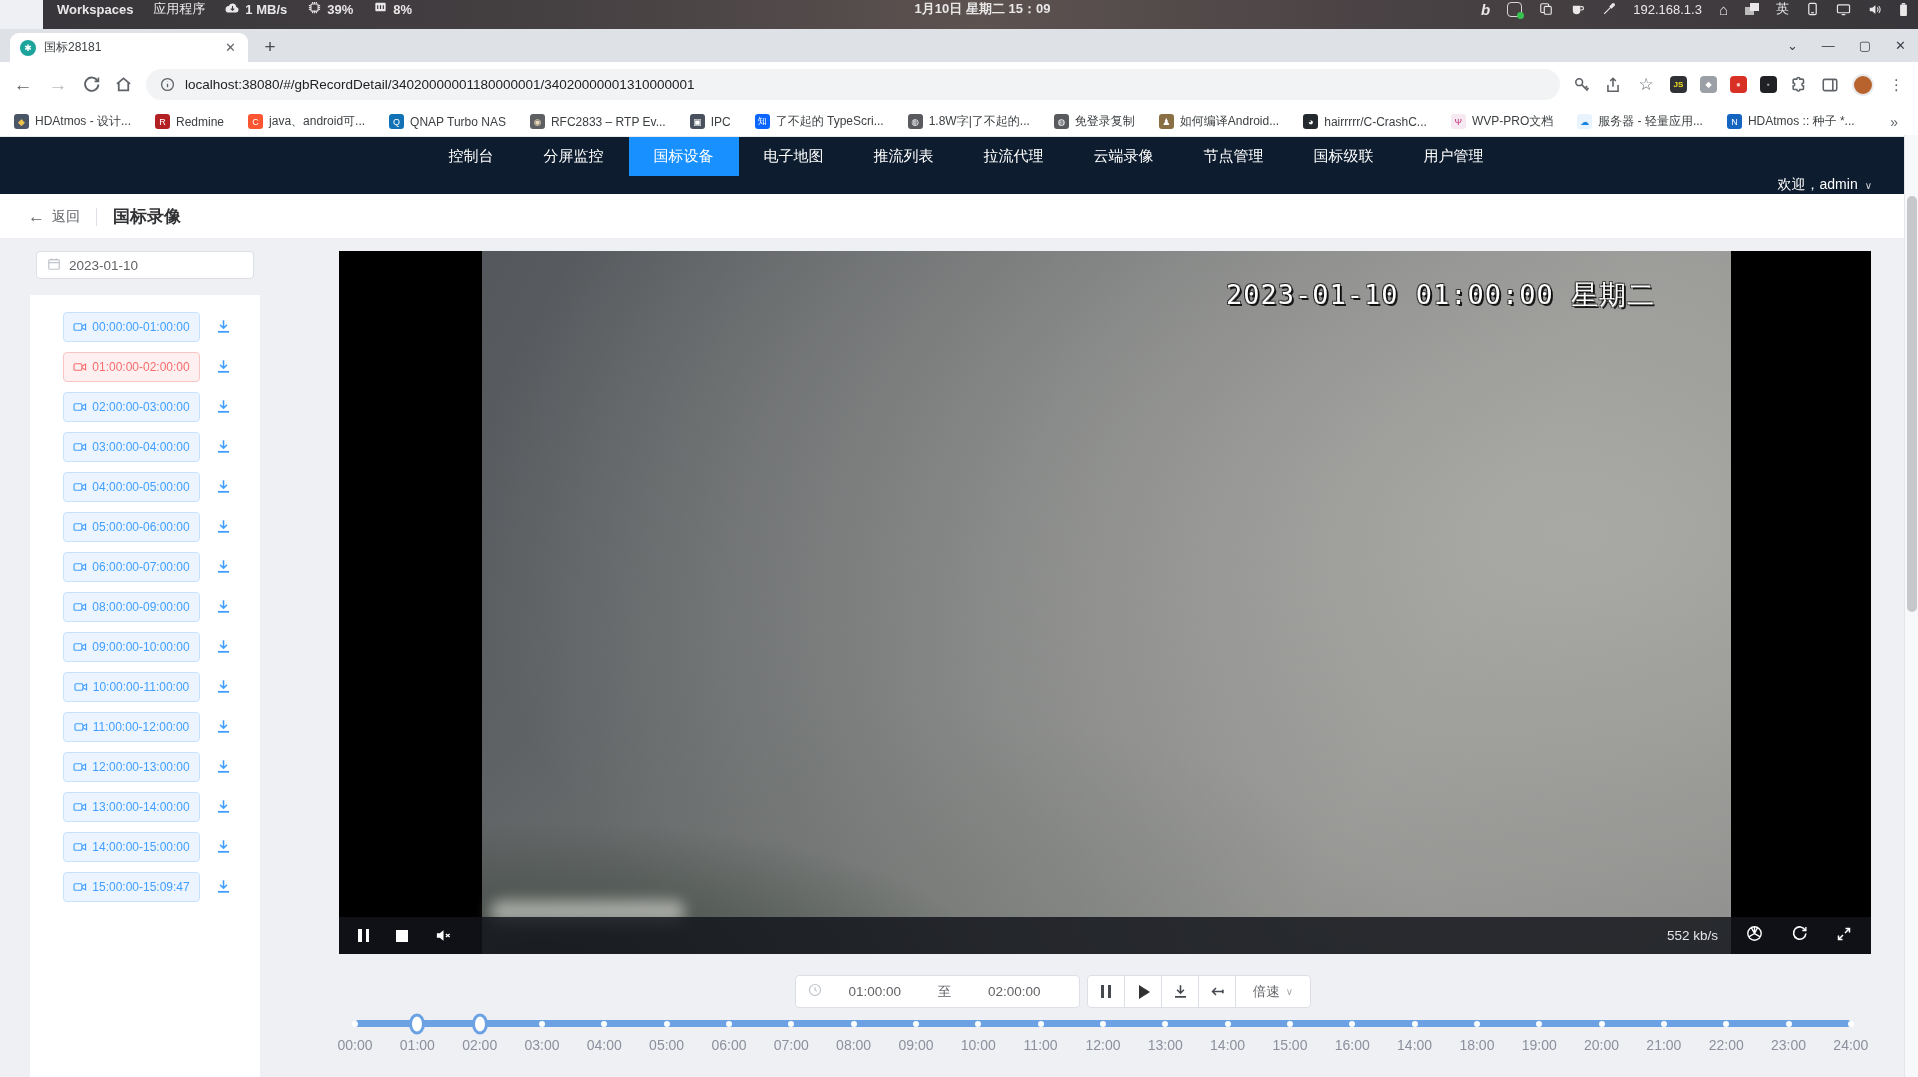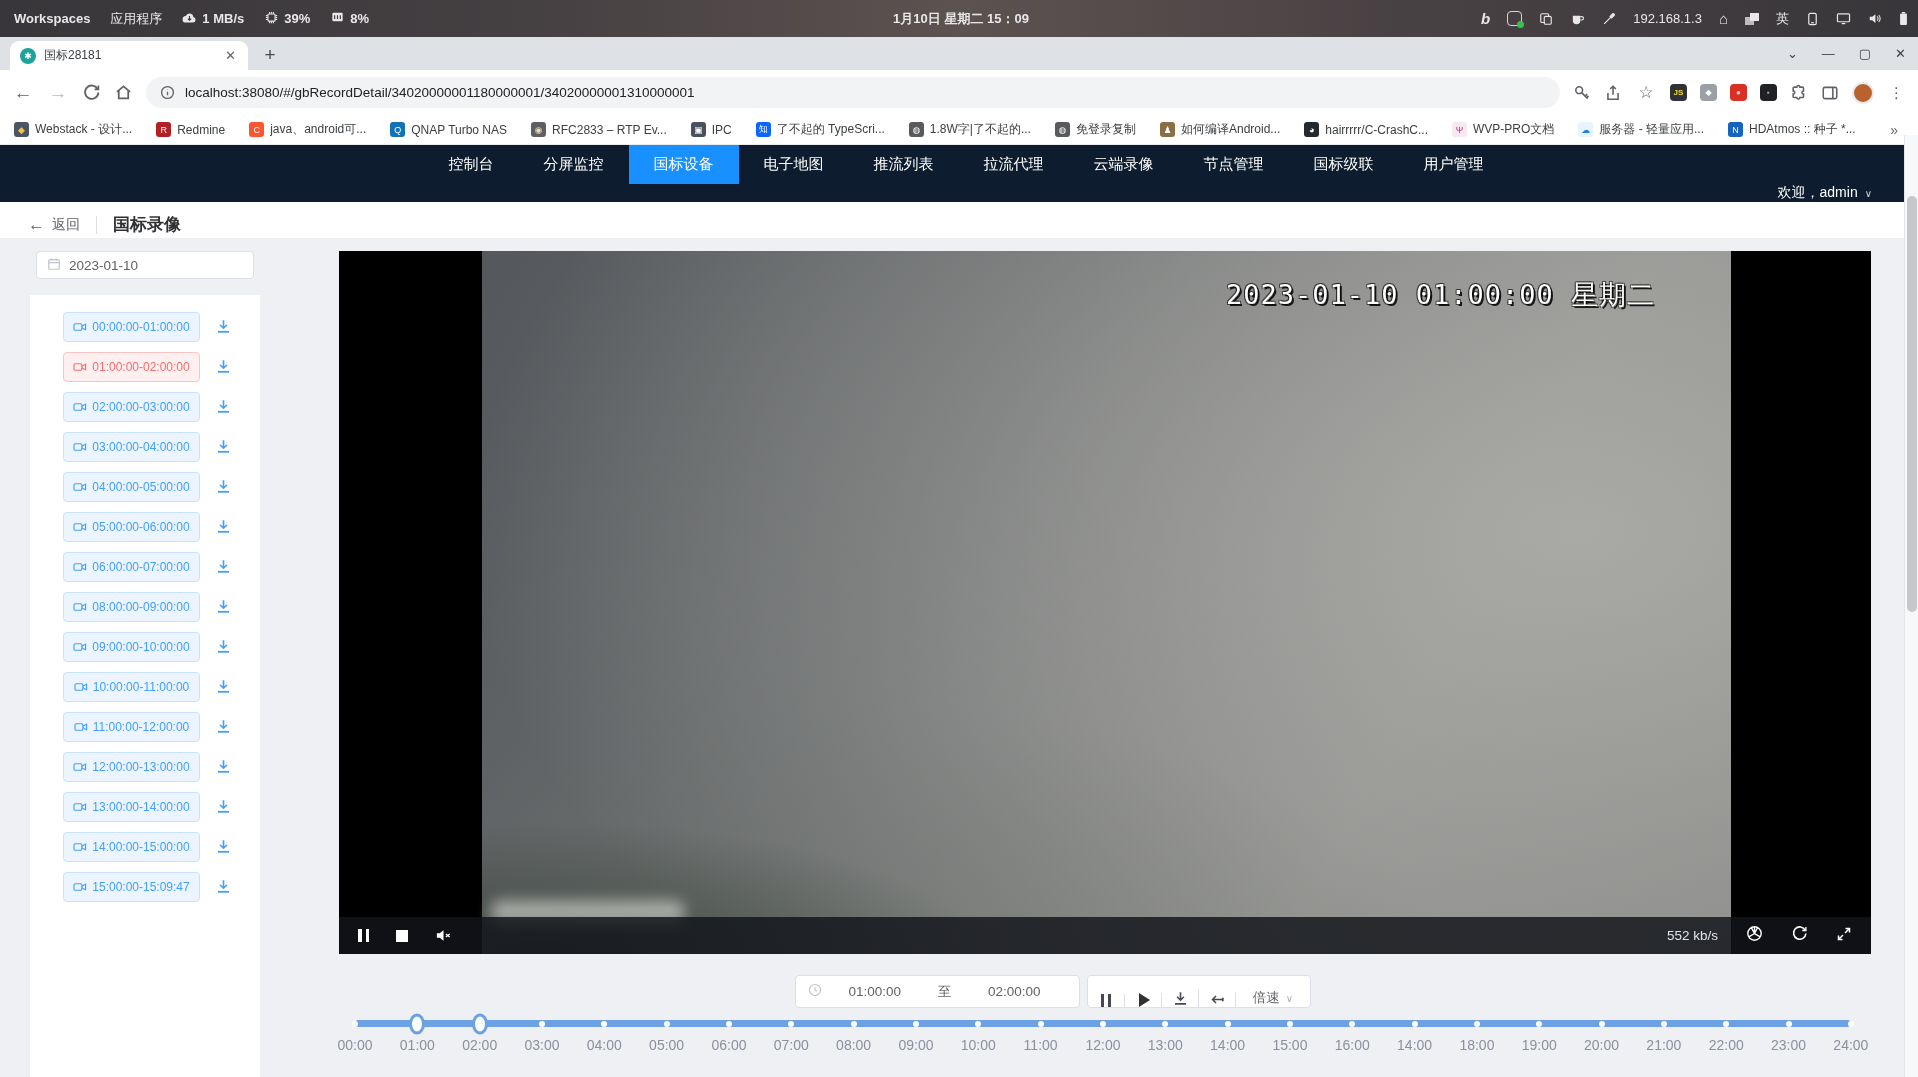--- a/index.html
+++ b/index.html
@@ -1,22 +1,22 @@
 <!DOCTYPE html>
 <html><head>
 <meta charset="utf-8">
 <style>
 * { margin:0; padding:0; box-sizing:border-box; }
 html,body { width:1918px; height:1077px; overflow:hidden; }
 body { font-family:"Liberation Sans","DejaVu Sans",sans-serif; background:#eef0f4; color:#333; }
 .screen { position:relative; width:1918px; height:1077px; }
 
 
-.sysbar { height:37px; display:flex; align-items:center; color:#e9e7e8; font-size:13px;
-  background:linear-gradient(90deg,#38363a 0%,#454042 28%,#5c5250 50%,#494244 72%,#38363a 100%); }
+.sysbar { height:29px; display:flex; align-items:flex-start; color:#e9e7e8; font-size:13px;
+  background:linear-gradient(90deg,#38363a 0%,#454042 28%,#5c5250 50%,#494244 72%,#38363a 100%);margin-left:43px; }
 .sys-left { flex:1; display:flex; align-items:center; gap:20px; padding-left:14px; }
 .sys-left .ws { font-weight:bold; }
 .sys-stat { display:flex; align-items:center; gap:5px; font-weight:bold; }
 .sys-clock { font-weight:bold; white-space:nowrap; }
 .sys-right { flex:1; display:flex; justify-content:flex-end; align-items:center; gap:17px; padding-right:10px; }
 .sys-right svg { display:block; }
 .appic { position:relative; width:15px; height:15px; border:1.5px solid #d8d6d8; border-radius:4px; }
 .appic i { position:absolute; right:-3px; bottom:-3px; width:7px; height:7px; border-radius:50%; background:#37c24f; }
 .winstack { position:relative; width:14px; height:12px; }
 .winstack::before,.winstack::after { content:""; position:absolute; width:9px; height:8px; background:#e9e7e8; }
@@ -100,21 +100,21 @@
 .pb-pause i { width:3.5px; height:13px; background:#fff; }
 .pb-stop { width:12px; height:12px; background:#fff; }
 .pb-right { margin-left:auto; display:flex; align-items:center; gap:28px; }
 .bitrate { color:#e3e5e8; font-size:13.5px; }
 
 
 .timepicker { position:absolute; left:795px; top:737px; width:285px; height:33px; background:#fff; border:1px solid #dcdfe6; border-radius:4px;
   display:flex; align-items:center; padding:0 12px; font-size:13.5px; color:#606266; }
 .tp-start,.tp-end { flex:1; text-align:center; }
 .tp-sep { width:34px; text-align:center; color:#606266; }
-.btngroup { position:absolute; left:1087px; top:737px; height:33px; display:flex; background:#fff; border:1px solid #dcdfe6; border-radius:4px; overflow:hidden;align-items:flex-end; }
+.btngroup { position:absolute; left:1087px; top:737px; height:33px; display:flex; background:#fff; border:1px solid #dcdfe6; border-radius:4px; overflow:hidden; }
 .gbtn { width:37px; display:flex; align-items:center; justify-content:center; border-right:1px solid #dcdfe6; }
 .gbtn:last-child { border-right:none; }
 .gbtn-pause { display:flex; gap:3.5px; }
 .gbtn-pause i { width:3px; height:13px; background:#45494f; }
 .gbtn-play { width:0; height:0; border-left:11px solid #303133; border-top:7px solid transparent; border-bottom:7px solid transparent; margin-left:3px; }
 .gbtn-speed { width:74px; font-size:13.5px; color:#606266; gap:6px; }
 .gbtn-speed .chev { font-size:10px; color:#a6aab2; }
 
 
 .track { position:absolute; left:355px; top:782px; width:1496px; height:7px; background:#6ca2e4; border-radius:4px; }
@@ -292,21 +292,21 @@
       </span>
     <span class="avatar"></span>
     <span class="kebab">⋮</span>
   </div>
 
   <div class="bookmarksbar">
     <div class="bm-list">
 
         <div class="bm">
           <i class="bm-ic" style="--bg: #4a5568; --fg: #f0c14b;">◆</i>
-          <span class="bm-label">Webstack - 设计...</span>
+          <span class="bm-label">HDAtmos - 设计...</span>
         </div>
 
         <div class="bm">
           <i class="bm-ic" style="--bg: #b32024; --fg: #ffffff;">R</i>
           <span class="bm-label">Redmine</span>
         </div>
 
         <div class="bm">
           <i class="bm-ic" style="--bg: #fc5531; --fg: #ffffff;">C</i>
           <span class="bm-label">java、android可...</span>

